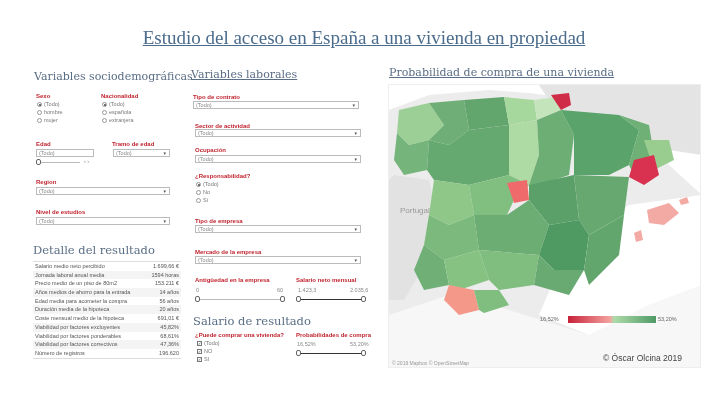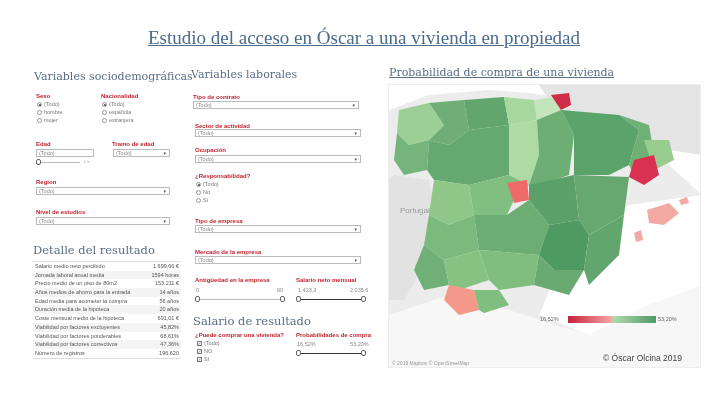--- a/index.html
+++ b/index.html
@@ -25,21 +25,21 @@
   .map { position: absolute; left: 388px; top: 84px; width: 313px; height: 284px; background: #e9e9e9; overflow: hidden; border: 0.6px solid #eee; }
   .legend-bar { position: absolute; left: 568px; top: 316px; width: 88px; height: 7px; background: linear-gradient(to right, #c8213a, #f4a3a0 48%, #aedba9 52%, #4f9a67); }
   .legend-l { position: absolute; left: 540px; top: 316px; font-size: 5.5px; color: #666; }
   .legend-r { position: absolute; left: 658px; top: 316px; font-size: 5.5px; color: #666; }
   .credit { position: absolute; left: 392px; top: 360px; font-size: 5px; color: #999; }
   .author { position: absolute; left: 603px; top: 353px; font-size: 8.5px; color: #444; text-align: right; }
 </style>
 </head>
 <body>
 
-<div class="title">Estudio del acceso en Óscar a una vivienda en propiedad</div>
+<div class="title">Estudio del acceso en España a una vivienda en propiedad</div>
 
 <div class="section-h" style="left:34px;top:70px;">Variables sociodemográficas</div>
 <div class="lbl" style="left:36px;top:93px;">Sexo</div>
 <div class="radio-list" style="left:37px;top:100px;">
   <div>
       <span class="radio on"></span>
       <span>(Todo)</span>
     </div>
   <div>
       <span class="radio"></span>
@@ -120,21 +120,21 @@
     <div class="row">
       <span>Viabilidad por factores correctivos</span>
       <span>47,36%</span>
     </div>
     <div class="row">
       <span>Número de registros</span>
       <span>196.620</span>
     </div>
   </div>
 
-<div class="section-h" style="left:191px;top:68px;">Variables laborales</div>
+<div class="section-h" style="left:191px;top:68px;text-decoration:underline;">Variables laborales</div>
 <div class="lbl" style="left:193px;top:94px;">Tipo de contrato</div>
 <div class="dd" style="left:193px;top:101px;width:166px;"><span>(Todo)</span><span class="arr">▾</span></div>
 <div class="lbl" style="left:195px;top:123px;">Sector de actividad</div>
 <div class="dd" style="left:195px;top:129px;width:166px;"><span>(Todo)</span><span class="arr">▾</span></div>
 <div class="lbl" style="left:195px;top:147px;">Ocupación</div>
 <div class="dd" style="left:195px;top:155px;width:166px;"><span>(Todo)</span><span class="arr">▾</span></div>
 <div class="lbl" style="left:195px;top:173px;">¿Responsabilidad?</div>
 <div class="radio-list" style="left:196px;top:180px;">
   <div>
       <span class="radio on"></span>

